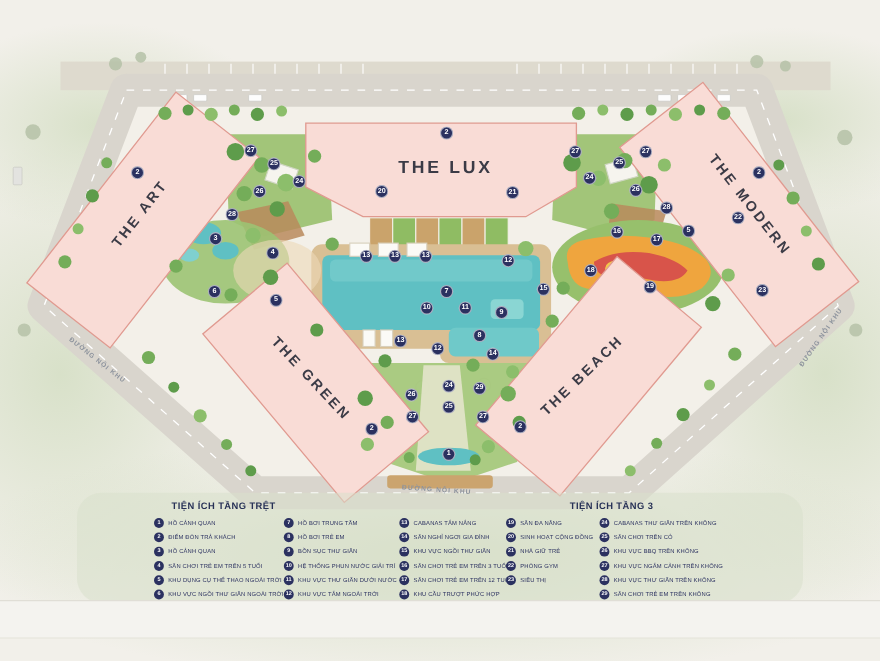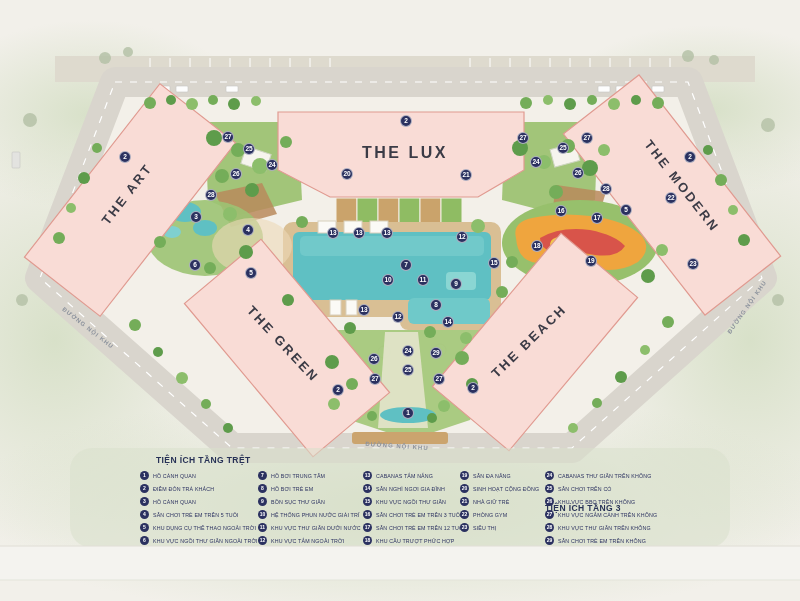--- a/index.html
+++ b/index.html
@@ -10,21 +10,21 @@
   .layer{position:absolute;inset:0;}
   .abs-c{position:absolute;transform:translate(-50%,-50%);}
   .bldg{color:#3b3b46;font-weight:700;font-size:13px;letter-spacing:2.5px;
         white-space:nowrap;}
   .street{color:#8d939d;font-size:6px;letter-spacing:1px;white-space:nowrap;font-weight:700;}
   .marker{width:12px;height:12px;border-radius:50%;background:#2b3160;color:#ffffff;
           font-size:6.5px;font-weight:700;display:flex;align-items:center;justify-content:center;
           border:1px solid rgba(255,255,255,.6);box-sizing:border-box;line-height:1;}
   .leg-head{position:absolute;font-size:8.5px;font-weight:700;color:#273156;letter-spacing:.4px;white-space:nowrap;}
   .leg-head1{left:132px;top:455px;margin-left:24px;}
-  .leg-head2{left:545px;top:455px;margin-top:48px;}
+  .leg-head2{left:518px;top:455px;}
   .leg-col{position:absolute;top:469px;}
   .leg-col1{left:140px;} .leg-col2{left:258px;} .leg-col3{left:363px;}
   .leg-col4{left:460px;} .leg-col5{left:545px;}
   .leg-item{display:flex;align-items:center;gap:4px;height:13px;}
   .dot{width:9px;height:9px;border-radius:50%;background:#2b3160;color:#fff;
        font-size:5px;font-weight:700;display:flex;align-items:center;justify-content:center;flex:0 0 9px;line-height:1;}
   .leg-label{font-size:5.3px;color:#2b3160;letter-spacing:.15px;white-space:nowrap;padding-top:1px;}
   .main-street{position:absolute;left:0;top:554px;width:800px;text-align:center;
        color:#99a2af;font-size:13px;font-weight:700;letter-spacing:3.5px;}
 </style>

